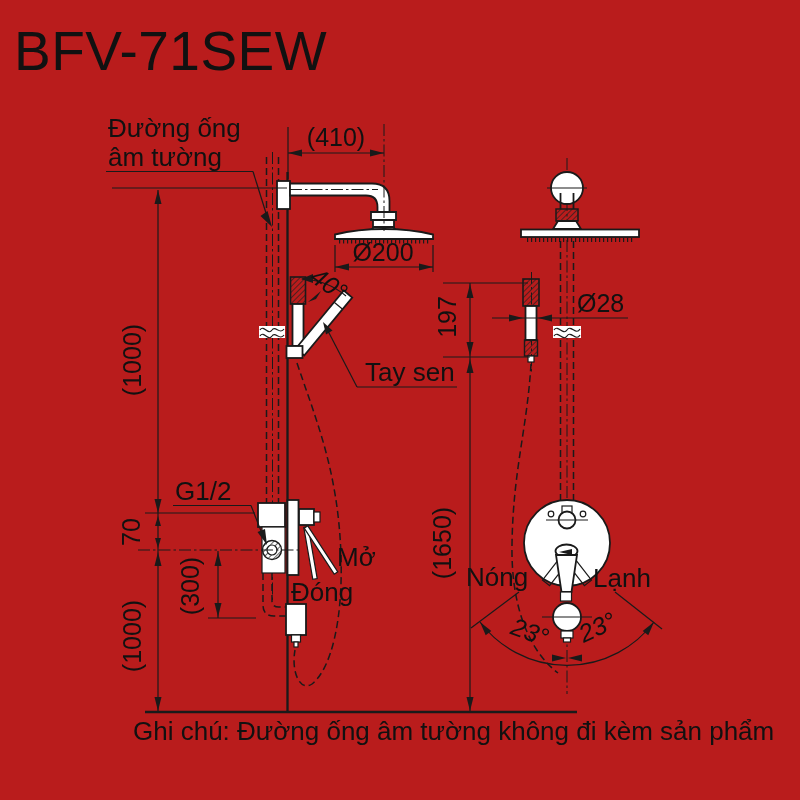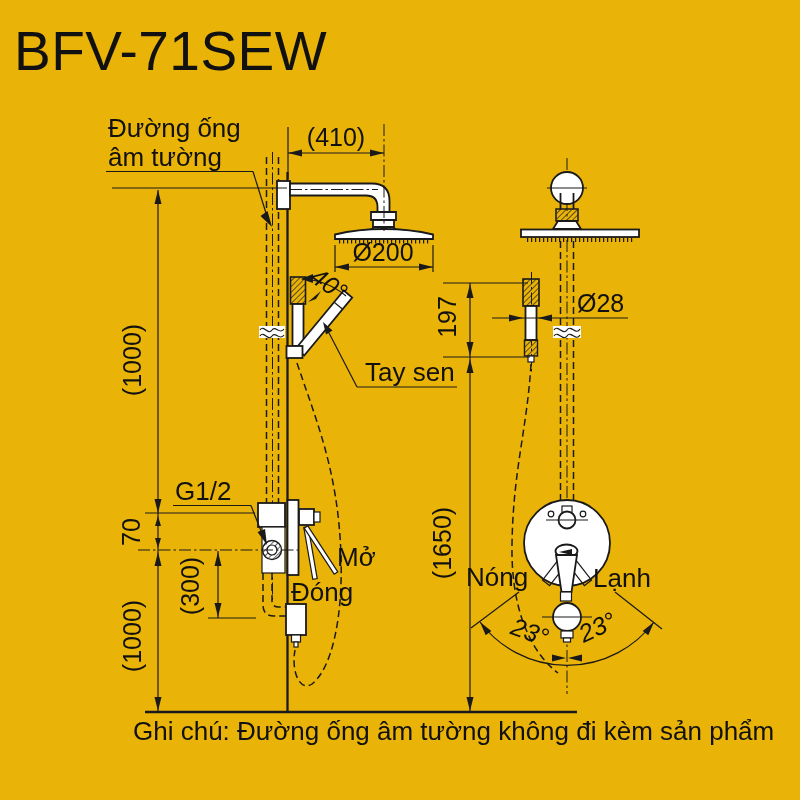--- a/index.html
+++ b/index.html
@@ -1,16 +1,16 @@
 <!DOCTYPE html>
 <html><head>
 <meta charset="utf-8">
 <style>
   html,body{margin:0;padding:0;background:#fff;}
-  .page{width:800px;height:800px;position:relative;background:#eab308;overflow:hidden;text-align:center;}
+  .page{width:800px;height:800px;position:relative;background:#b91c1c;overflow:hidden;text-align:center;}
   svg{display:block;}
   text{fill:#111;font-family:"Liberation Sans","DejaVu Sans",sans-serif;}
   .t-title{font-size:55px;letter-spacing:0.5px;}
   .t-lbl{font-size:26px;}
   .t-dim{font-size:25px;}
   .t-note{font-size:26px;}
   .t-ital{font-style:italic;}
   .ln{stroke:#1a1a1a;stroke-width:1.8;fill:none;}
   .ln-thin{stroke:#1a1a1a;stroke-width:1.2;fill:none;}
   .ln-heavy{stroke:#1a1a1a;stroke-width:2.3;fill:none;}

